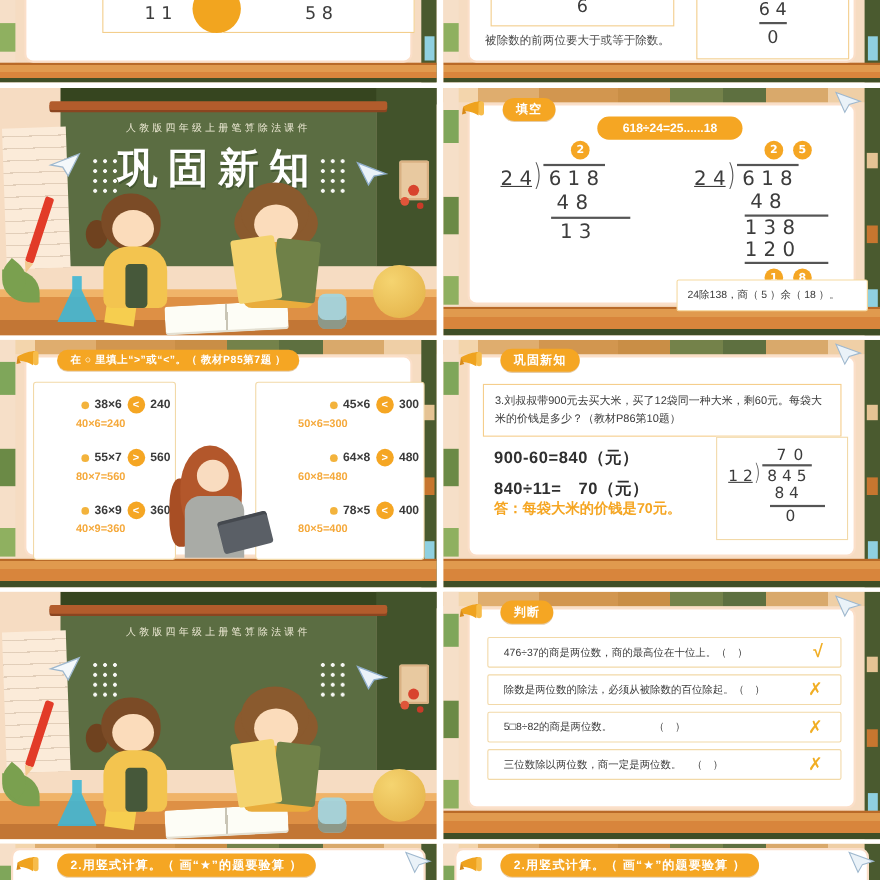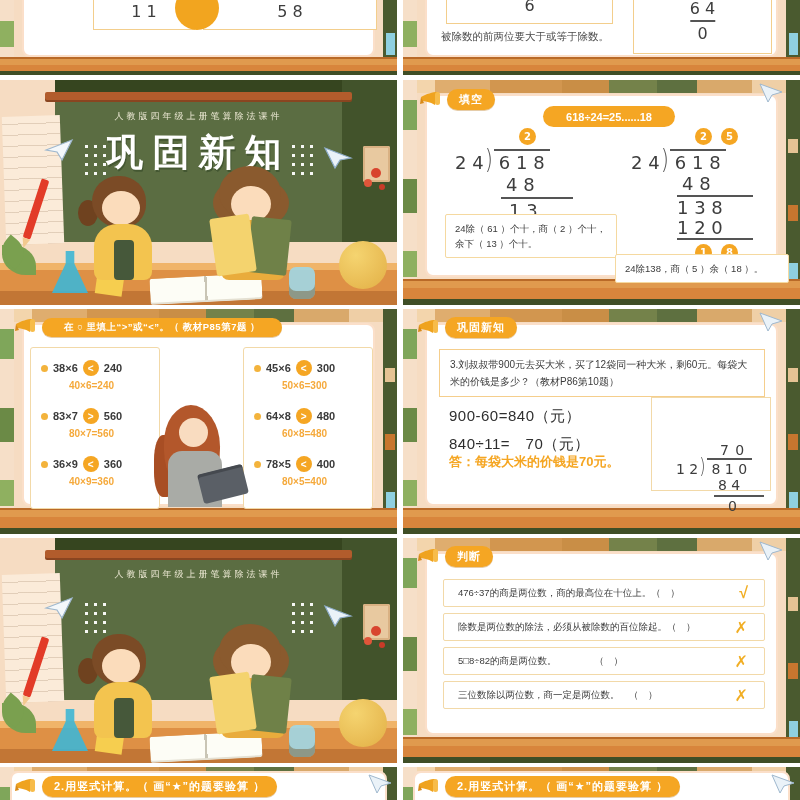--- a/index.html
+++ b/index.html
@@ -30,37 +30,37 @@
     background:linear-gradient(180deg,#B96A28 0 2px,#E09A4E 2px 9px,#D8853C 9px 20px,#3F4E26 20px 100%);}
   .cslide .panel{position:absolute;left:22px;right:22px;top:14px;bottom:28px;z-index:2;
     background:#fff;border:2px solid #FBDFC9;border-radius:8px;}
   .r1 .panel{top:-40px;bottom:18px;}
   .r1 .edge-bottom{height:18px;background:linear-gradient(180deg,#B96A28 0 2px,#E09A4E 2px 8px,#D8853C 8px 14px,#3F4E26 14px 100%);}
   .r5 .panel{top:4px;left:10px;right:10px;}
 
   .cslide .content{position:absolute;inset:0;z-index:3;}
 
   
-  .badge{position:absolute;display:flex;align-items:center;gap:4px;}
+  .badge{position:absolute;display:flex;align-items:center;gap:14px;}
   .pill{background:#F5A623;color:#fff;font-weight:bold;border-radius:13px;padding:3px 12px;
     font-size:11px;letter-spacing:1px;white-space:nowrap;box-shadow:0 1px 0 rgba(180,110,10,.35);}
-  .pill.small{font-size:9.5px;letter-spacing:.5px;padding:3px 22px;}
+  .pill.small{font-size:9.5px;letter-spacing:.5px;padding:3px 12px;}
 
   .corner-plane{position:absolute;right:16px;top:2px;}
 
   
   .ncircle{width:17px;height:17px;border-radius:50%;background:#F5A623;color:#fff;font-size:10px;
     font-weight:bold;display:flex;align-items:center;justify-content:center;}
 
   
   .ldiv{position:absolute;font-family:"DejaVu Sans",sans-serif;color:#3d3d3d;font-size:18px;}
   .ldiv .drow{display:flex;align-items:flex-start;white-space:nowrap;}
   .ldiv .paren{font-size:21px;line-height:1;transform:scaleY(1.3);margin:0 1px;color:#555;font-weight:300;}
   .ldiv .dividend{border-top:2px solid #555;padding:1px 5px 0 5px;}
-  .ldiv .divisor{padding-top:3px;}
+  .ldiv .divisor{padding-top:3px;text-decoration:underline;}
   .ldiv .work{margin-left:46px;line-height:1.2;white-space:nowrap;}
   .ldiv .rule{border-top:2px solid #555;margin:1px 0;}
   .ldiv .q{margin-left:56px;letter-spacing:1px;}
   .sdiv{font-size:14px;}
   .sdiv .paren{font-size:16px;}
   .sdiv .work{margin-left:38px;}
   .sdiv .q{margin-left:44px;}
 
   
   .notebox{position:absolute;border:1.5px solid #F5D9A0;border-radius:2px;background:#fff;
@@ -74,21 +74,21 @@
   .r1note{position:absolute;font-size:10.5px;color:#4a4a4a;}
   .bigcircle{position:absolute;width:44px;height:44px;border-radius:50%;background:#F2A51F;}
   .r1stack{position:absolute;bottom:8px;left:50%;transform:translateX(-50%);text-align:center;
     font-size:16px;color:#3d3d3d;font-family:"DejaVu Sans",sans-serif;line-height:1.35;white-space:nowrap;}
   .r1stack .rule{border-top:2px solid #555;margin:1px 0;}
 
   
   .cmpbox{position:absolute;border:1.5px solid #F2D9A8;border-radius:3px;background:#fff;
     width:128px;height:160px;top:38px;}
   .cmpitem{position:absolute;left:10px;right:4px;}
-  .cmprow{display:flex;align-items:center;gap:5px;white-space:nowrap;}
+  .cmprow{display:flex;align-items:center;gap:5px;white-space:nowrap;justify-content:flex-end;}
   .bullet{width:7px;height:7px;border-radius:50%;background:#F3B33C;flex:none;}
   .expr{font-size:11px;font-weight:bold;color:#3A3A3A;}
   .cmpc{width:16px;height:16px;border-radius:50%;background:#F5A623;color:#fff;font-size:10px;
     font-weight:bold;display:flex;align-items:center;justify-content:center;flex:none;}
   .cmphint{margin-left:28px;margin-top:4px;font-size:10px;color:#F5A93B;font-weight:bold;}
 
   
   .teacher{position:absolute;left:152px;top:96px;width:96px;height:102px;z-index:4;}
   .t-hair{position:absolute;left:12px;top:0;width:56px;height:90px;background:#B3572B;
     border-radius:48% 52% 40% 58%/42% 46% 52% 50%;}
@@ -99,21 +99,21 @@
     transform:rotate(-14deg);border-radius:3px;box-shadow:inset 0 3px 0 #45494F;}
 
   
   .jrow{position:absolute;left:40px;width:322px;height:28px;border:1.5px solid #F2D9A8;border-radius:2px;
     background:#fff;display:flex;align-items:center;justify-content:space-between;padding:0 16px 0 14px;
     box-sizing:border-box;}
   .jtext{font-size:9.5px;color:#3b3b3b;white-space:nowrap;}
   .jmark{font-size:16px;font-weight:bold;color:#F1AE24;}
 
   
-  .step{position:absolute;font-size:15px;font-weight:normal;color:#2F2F2F;letter-spacing:.5px;}
+  .step{position:absolute;font-size:15px;font-weight:bold;color:#2F2F2F;letter-spacing:.5px;}
   .answer{position:absolute;font-size:13px;font-weight:bold;color:#F5A623;}
   .qbox{position:absolute;left:36px;top:40px;width:326px;border:1.5px solid #F5CE8C;background:#fff;
     padding:6px 10px;font-size:10px;color:#3b3b3b;line-height:1.7;box-sizing:border-box;}
   .dbox{position:absolute;left:248px;top:88px;width:118px;height:92px;border:1.5px solid #F2D9A8;background:#fff;}
 
   
   .fpill{position:absolute;left:140px;top:26px;width:132px;height:21px;background:#F5A623;color:#fff;
     border-radius:12px;font-size:11px;font-weight:bold;display:flex;align-items:center;justify-content:center;}
 
   
@@ -289,21 +289,20 @@
           <span class="divisor">2 4</span>
             <span class="paren">)</span>
             <span class="dividend">6 1 8</span>
         </div>
         <div class="work" style="position:absolute;left:0;top:46px;width:72px;">
           <div style="padding-left:5px">4 8</div>
           <div class="rule"></div>
           <div style="padding-left:8px">1 3</div>
         </div>
       </div>
-      <div class="notebox" style="left:42px;top:134px;width:152px;">24除（ 61 ）个十，商（ 2 ）个十，余下（ 13 ）个十。</div>
 
       <div class="ldiv" style="left:228px;top:48px;">
         <div class="ncircle" style="position:absolute;left:64px;top:0;">2</div>
         <div class="ncircle" style="position:absolute;left:90px;top:0;">5</div>
         <div class="drow" style="position:absolute;left:0;top:21px;">
           <span class="divisor">2 4</span>
             <span class="paren">)</span>
             <span class="dividend">6 1 8</span>
         </div>
         <div class="work" style="position:absolute;left:0;top:46px;width:76px;line-height:1.1;">
@@ -342,38 +341,38 @@
               <span class="bullet"></span>
             <span class="expr">38×6</span>
             <span class="cmpc">&lt;</span>
             <span class="expr">240</span>
             </div>
           <div class="cmphint">40×6=240</div>
         </div>
         <div class="cmpitem" style="top:60px">
           <div class="cmprow">
               <span class="bullet"></span>
-            <span class="expr">83×7</span>
+            <span class="expr">55×7</span>
             <span class="cmpc">&gt;</span>
             <span class="expr">560</span>
             </div>
           <div class="cmphint">80×7=560</div>
         </div>
         <div class="cmpitem" style="top:108px">
           <div class="cmprow">
               <span class="bullet"></span>
             <span class="expr">36×9</span>
             <span class="cmpc">&lt;</span>
             <span class="expr">360</span>
             </div>
           <div class="cmphint">40×9=360</div>
         </div>
       </div>
 
-      <div class="cmpbox" style="left:243px;">
+      <div class="cmpbox" style="left:232px;padding-left:24px;">
         <div class="cmpitem" style="top:12px">
           <div class="cmprow">
               <span class="bullet"></span>
             <span class="expr">45×6</span>
             <span class="cmpc">&lt;</span>
             <span class="expr">300</span>
             </div>
           <div class="cmphint">50×6=300</div>
         </div>
         <div class="cmpitem" style="top:60px">
@@ -422,26 +421,26 @@
           <rect x="16" y="2" width="5" height="13" rx="2.5" fill="#F7BC4A"></rect>
           <path d="M2 7 L1 14 L5 13 Z" fill="#D88A1A"></path>
           </svg>
         <div class="pill">巩固新知</div>
       </div>
       <div class="qbox">3.刘叔叔带900元去买大米，买了12袋同一种大米，剩60元。每袋大米的价钱是多少？（教材P86第10题）</div>
       <div class="step" style="left:46px;top:98px">900-60=840（元）</div>
       <div class="step" style="left:46px;top:126px">840÷11=　70（元）</div>
       <div class="answer" style="left:46px;top:144px">答：每袋大米的价钱是70元。</div>
       <div class="dbox">
-        <div class="ldiv sdiv" style="left:24px;top:8px;margin-top:36px;">
+        <div class="ldiv sdiv" style="left:10px;top:8px;">
           <div class="q">7 0</div>
           <div class="drow">
             <span class="divisor">1 2</span>
               <span class="paren">)</span>
-              <span class="dividend">8 1 0</span>
+              <span class="dividend">8 4 5</span>
           </div>
           <div class="work" style="width:50px;">
             <div style="padding-left:4px">8 4</div>
             <div class="rule"></div>
             <div style="padding-left:14px">0</div>
           </div>
         </div>
       </div>
     </div>
   </div>

